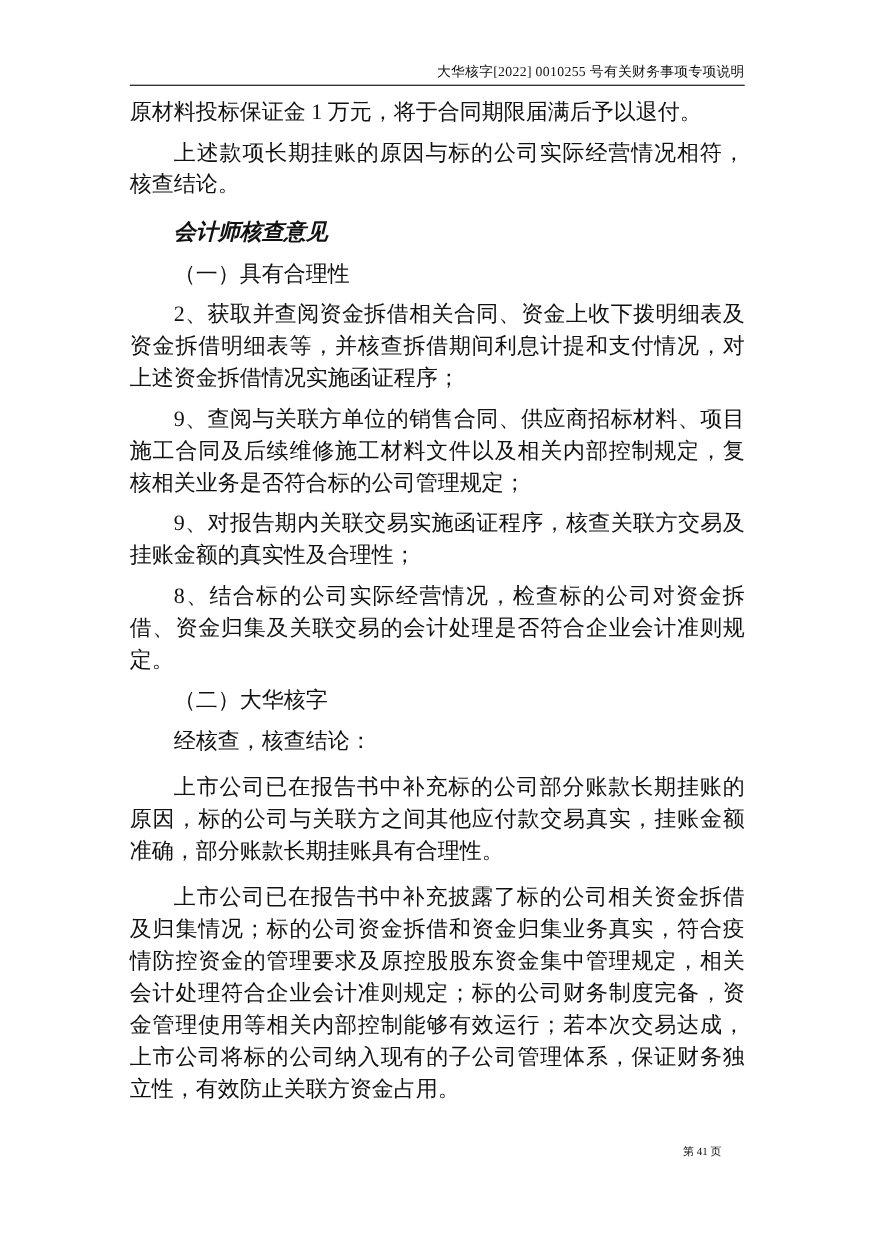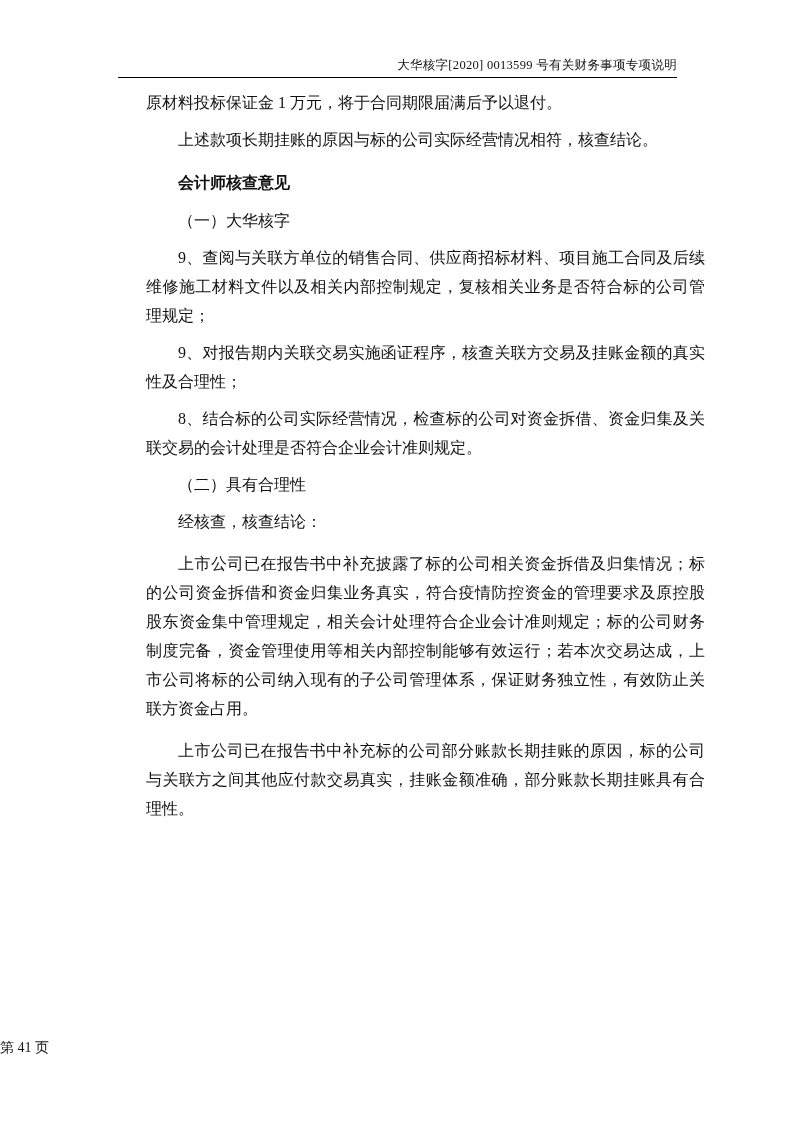--- a/index.html
+++ b/index.html
@@ -27,68 +27,69 @@
     line-height: 16px;
     padding-bottom: 4px;
     border-bottom: 1px solid #000000;
     letter-spacing: 0.3px;
   }
   .doc-body {
     position: absolute;
     top: 88px;
     left: 118px;
     width: 559px;
-    font-size: 16px;
+    font-size: 20px;
     line-height: 29px;
     text-align: justify;
-    margin-left: 28px;
   }
   .doc-body p {
     margin: 0 0 8px 0;
   }
   .doc-body p.continuation {
     text-indent: 0;
   }
   .doc-body p.indent {
     text-indent: 2em;
   }
   .doc-body p.heading {
     text-indent: 2em;
     font-weight: bold;
     margin-top: 14px;
     margin-bottom: 9px;
+    font-style: italic;
   }
   .doc-body p.indent-spaced {
     text-indent: 2em;
     margin-top: 13px;
   }
   .doc-footer {
     position: absolute;
     top: 1039px;
     left: 0;
     width: 656px;
-    text-align: left;
-    font-size: 14px;
+    text-align: right;
+    font-size: 10px;
     line-height: 18px;
   }
 </style>
 </head>
 <body>
 
 <div class="page">
-  <div class="doc-header">大华核字[2020] 0013599 号有关财务事项专项说明</div>
+  <div class="doc-header">大华核字[2022] 0010255 号有关财务事项专项说明</div>
 
   <div class="doc-body">
       <p class="continuation">原材料投标保证金 1 万元，将于合同期限届满后予以退付。</p>
       <p class="indent">上述款项长期挂账的原因与标的公司实际经营情况相符，核查结论。</p>
       <p class="heading">会计师核查意见</p>
-      <p class="indent">（一）大华核字</p>
+      <p class="indent">（一）具有合理性</p>
+      <p class="indent">2、获取并查阅资金拆借相关合同、资金上收下拨明细表及资金拆借明细表等，并核查拆借期间利息计提和支付情况，对上述资金拆借情况实施函证程序；</p>
       <p class="indent">9、查阅与关联方单位的销售合同、供应商招标材料、项目施工合同及后续维修施工材料文件以及相关内部控制规定，复核相关业务是否符合标的公司管理规定；</p>
       <p class="indent">9、对报告期内关联交易实施函证程序，核查关联方交易及挂账金额的真实性及合理性；</p>
       <p class="indent">8、结合标的公司实际经营情况，检查标的公司对资金拆借、资金归集及关联交易的会计处理是否符合企业会计准则规定。</p>
-      <p class="indent">（二）具有合理性</p>
+      <p class="indent">（二）大华核字</p>
       <p class="indent">经核查，核查结论：</p>
+      <p class="indent-spaced">上市公司已在报告书中补充标的公司部分账款长期挂账的原因，标的公司与关联方之间其他应付款交易真实，挂账金额准确，部分账款长期挂账具有合理性。</p>
       <p class="indent-spaced">上市公司已在报告书中补充披露了标的公司相关资金拆借及归集情况；标的公司资金拆借和资金归集业务真实，符合疫情防控资金的管理要求及原控股股东资金集中管理规定，相关会计处理符合企业会计准则规定；标的公司财务制度完备，资金管理使用等相关内部控制能够有效运行；若本次交易达成，上市公司将标的公司纳入现有的子公司管理体系，保证财务独立性，有效防止关联方资金占用。</p>
-      <p class="indent-spaced">上市公司已在报告书中补充标的公司部分账款长期挂账的原因，标的公司与关联方之间其他应付款交易真实，挂账金额准确，部分账款长期挂账具有合理性。</p>
     </div>
 
   <div class="doc-footer">第 41 页</div>
 </div>
 
 </body></html>

